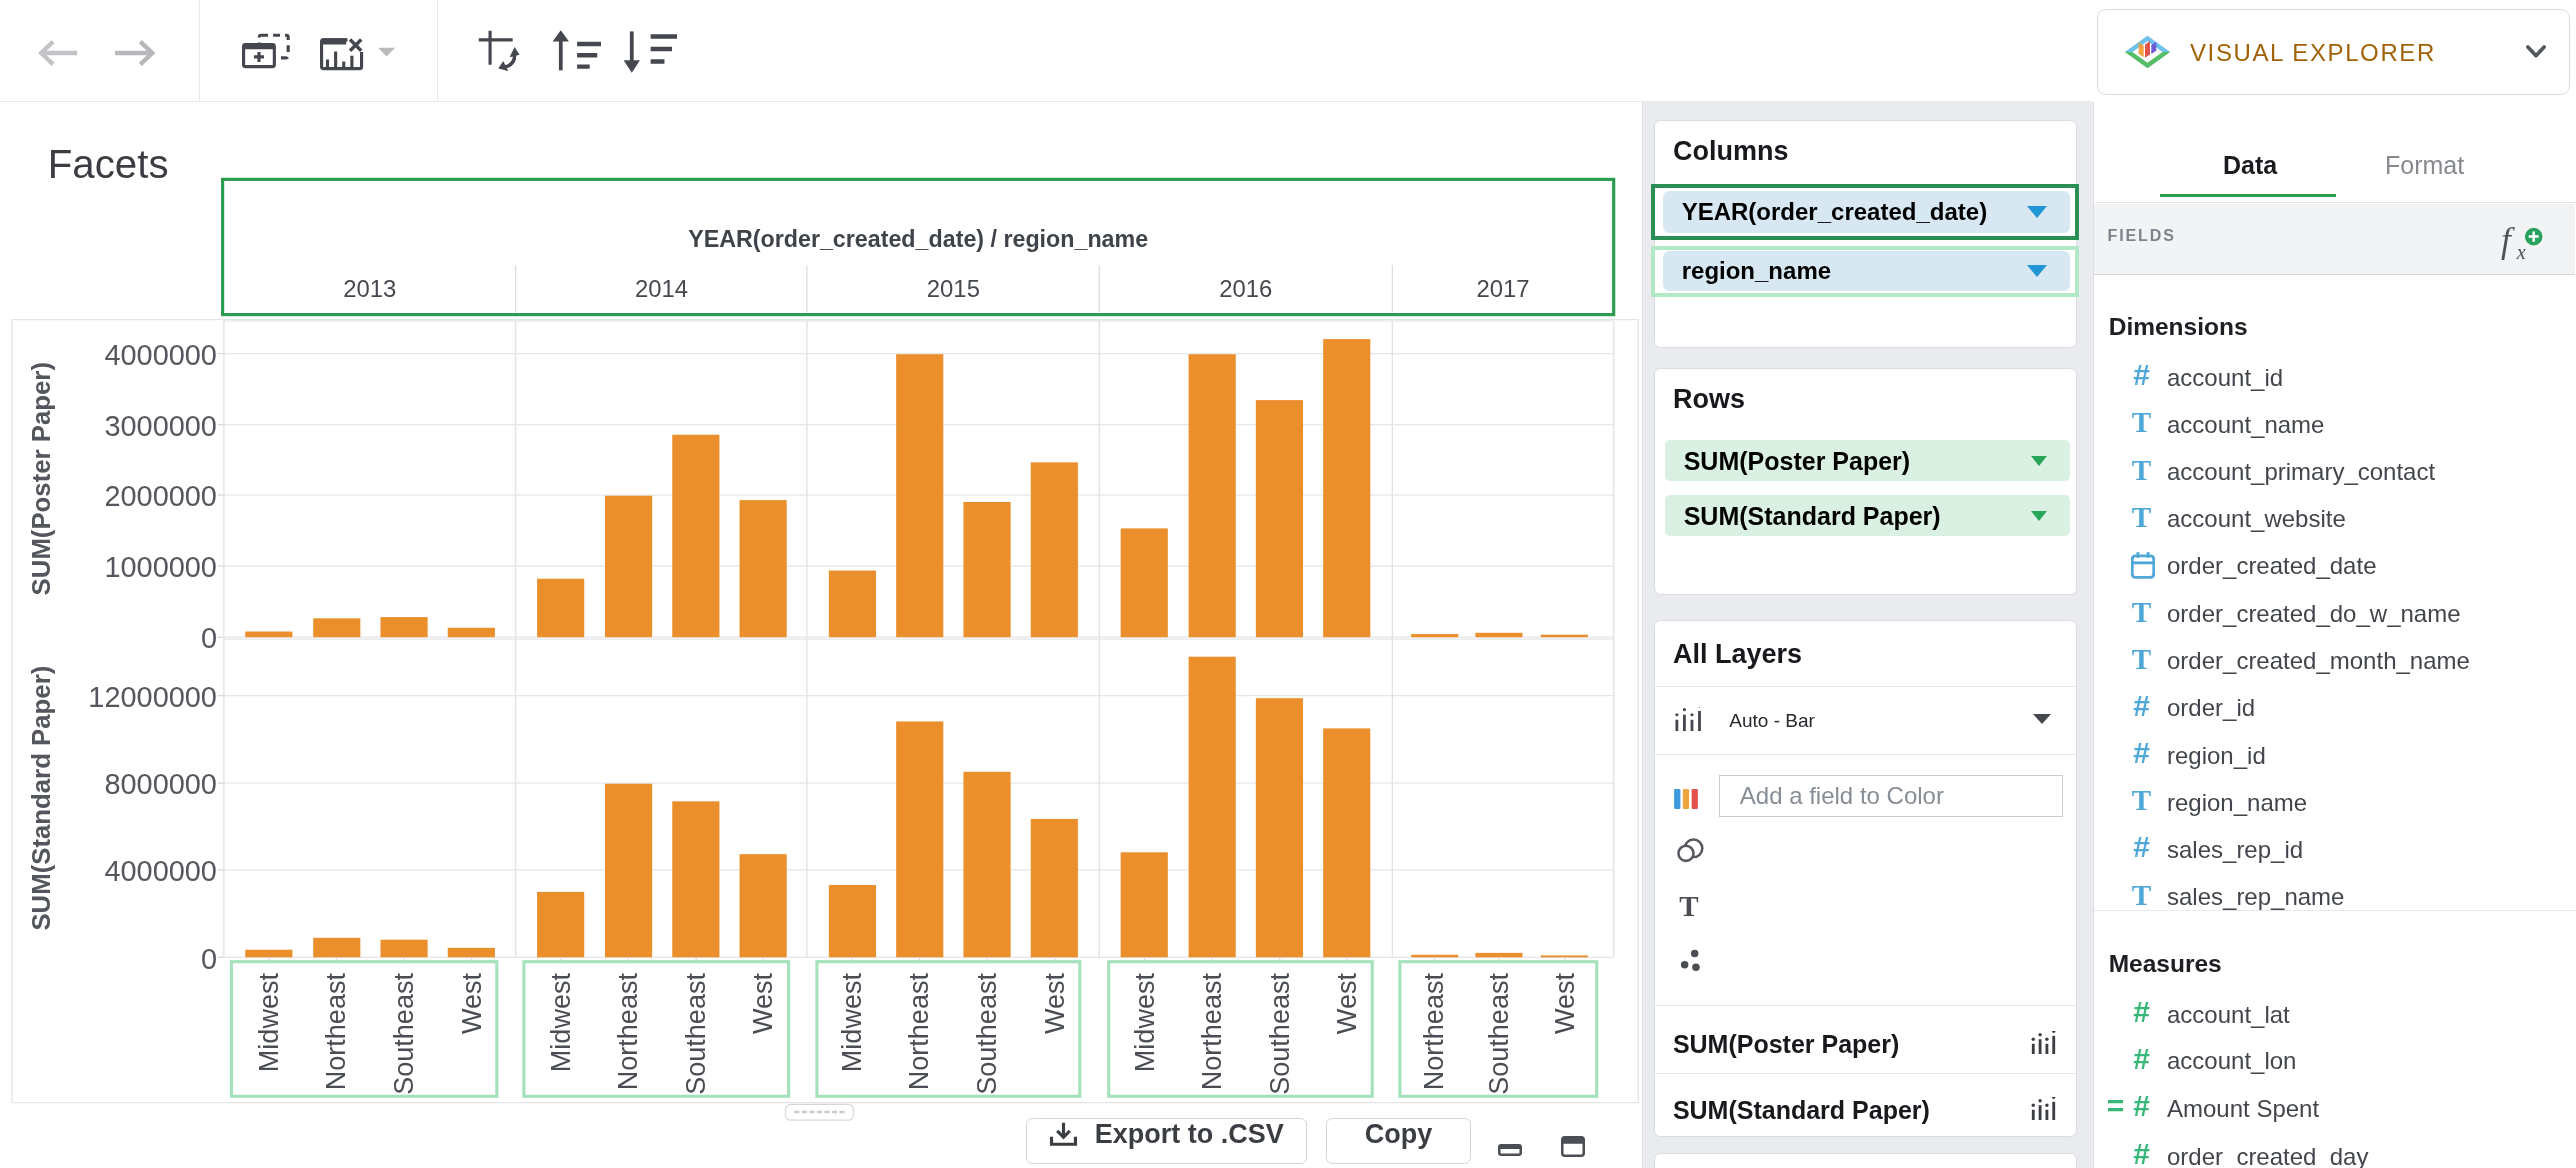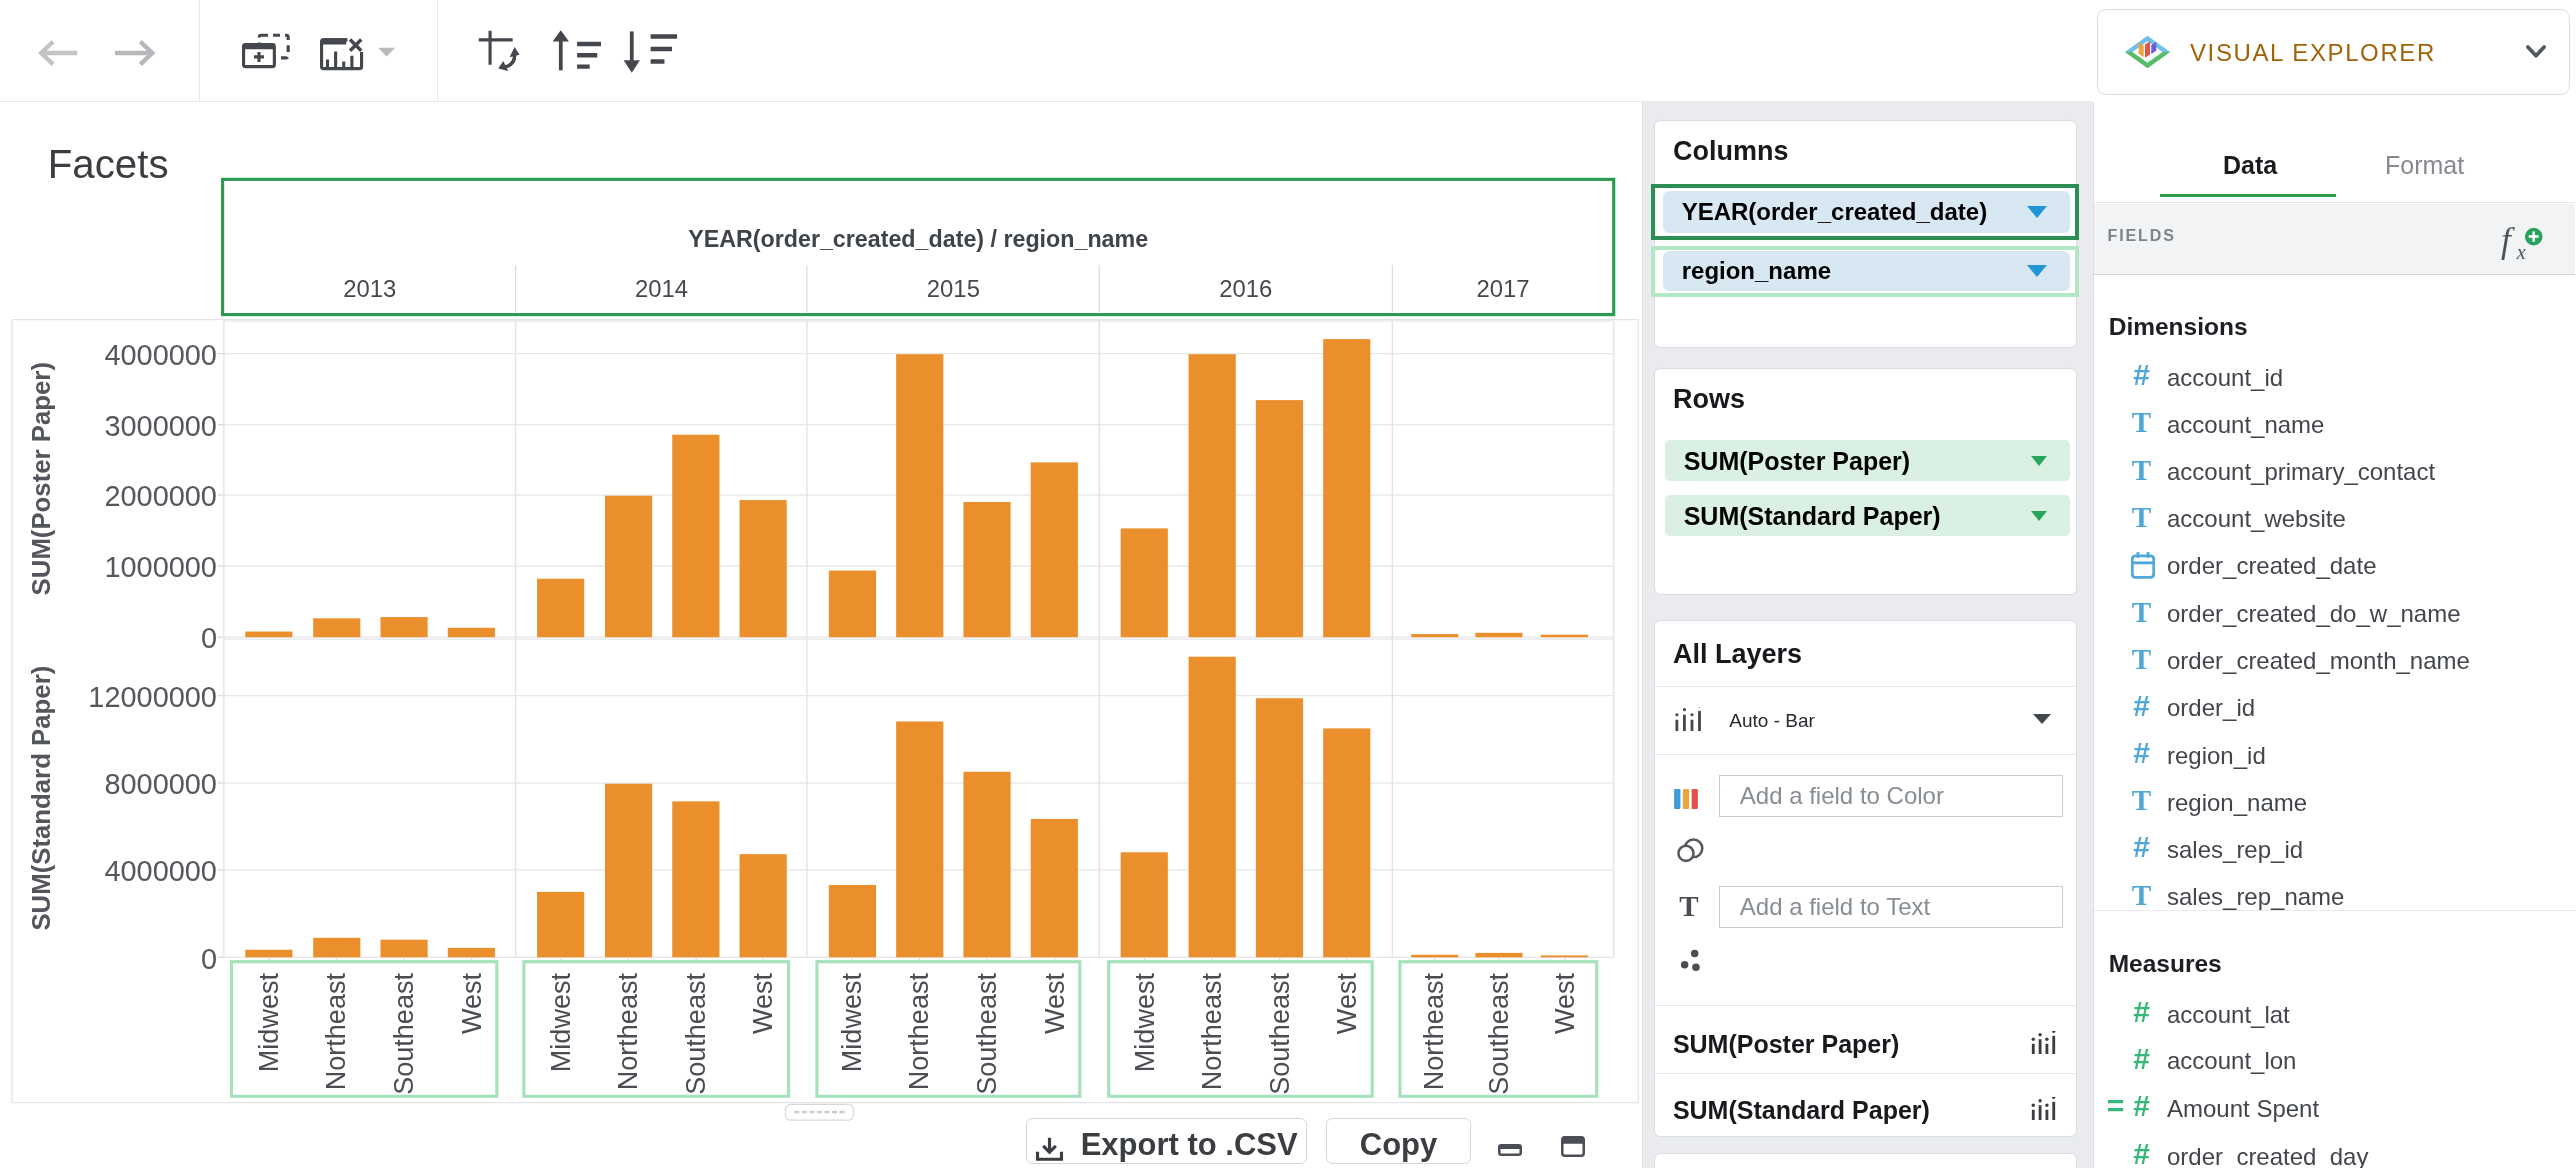--- a/index.html
+++ b/index.html
@@ -22,21 +22,21 @@
     border-left:10px solid transparent;border-right:10px solid transparent;border-top:12px solid #2196d6}
   .fieldrow{position:absolute;left:64px;width:342px;height:40px;border:1.3px solid #c9ccd2;border-radius:0;background:#fff}
   .fieldrow span{position:absolute;left:19.5px;top:50%;transform:translateY(-50%);font-size:24px;color:#878d95}
   #rightpanel{position:absolute;left:2093px;top:0px;width:482px;height:1168px;background:#fff}
   #rpborder{position:absolute;left:2093px;top:102px;width:1.3px;height:1066px;background:#dcdee2;z-index:4}
   .tab{position:absolute;top:151px;font-size:25px}
   #fieldsbar{position:absolute;left:0;top:204px;width:482px;height:70px;background:#f2f3f5;border-bottom:1.9px solid #d5d6d9}
   .dimhead{position:absolute;left:15.7px;font-size:24.5px;font-weight:700;color:#1d1f24}
   .fitem{position:absolute;left:74px;font-size:24px;color:#42464c;white-space:nowrap}
   .btn{position:absolute;background:#fff;border:1.3px solid #d2d5d9;border-radius:6.3px;height:44px;
-    font-size:31px;font-weight:700;color:#3a3d42;display:flex;align-items:flex-end;justify-content:center}
+    font-size:27px;font-weight:700;color:#3a3d42;display:flex;align-items:flex-start;justify-content:center}
 </style>
 </head>
 <body>
 
 <div id="toolbar">
   <div class="tdiv" style="left:199px"></div>
   <div class="tdiv" style="left:437px"></div>
   <svg class="abs" style="left:38px;top:39px" width="120" height="28" viewBox="0 0 190 44">
     <g stroke="#c3c4c8" stroke-width="7" fill="none">
       <path d="M62 22 H6 M24 4 L5 22 L24 40"></path>
@@ -330,23 +330,20 @@
     <div class="fieldrow" style="top:154px">
         <span>Add a field to Color</span>
       </div>
 
     <svg class="abs" style="left:21.4px;top:216px" width="28" height="26.4" viewBox="0 0 44 42">
       <circle cx="26" cy="18" r="14" fill="none" stroke="#55585e" stroke-width="4"></circle>
       <circle cx="14" cy="26" r="12" fill="#fff" stroke="#55585e" stroke-width="4"></circle>
     </svg>
 
     <div class="abs" style="left:24px;top:269px;font-size:29px;font-weight:700;color:#4a4d53;font-family:'Liberation Serif',serif">T</div>
-    <div class="fieldrow" style="top:265px">
-        <span>Add a field to Text</span>
-      </div>
 
     <svg class="abs" style="left:24px;top:328px" width="22.6" height="22.6" viewBox="0 0 36 36">
       <circle cx="25" cy="7" r="6" fill="#4a4d53"></circle>
       <circle cx="9" cy="25" r="6" fill="#4a4d53"></circle>
       <circle cx="27" cy="29" r="6" fill="#4a4d53"></circle>
     </svg>
     <div class="abs" style="left:0;top:384px;width:100%;height:1.3px;background:#e4e6e9"></div>
     <div class="abs" style="left:17.6px;top:409px;font-size:25px;font-weight:700;color:#17191d">SUM(Poster Paper)</div>
     <svg class="abs" style="left:376px;top:410px" width="25" height="29" viewBox="0 0 44 50">
       <g stroke="#3a3d42" stroke-width="5">

